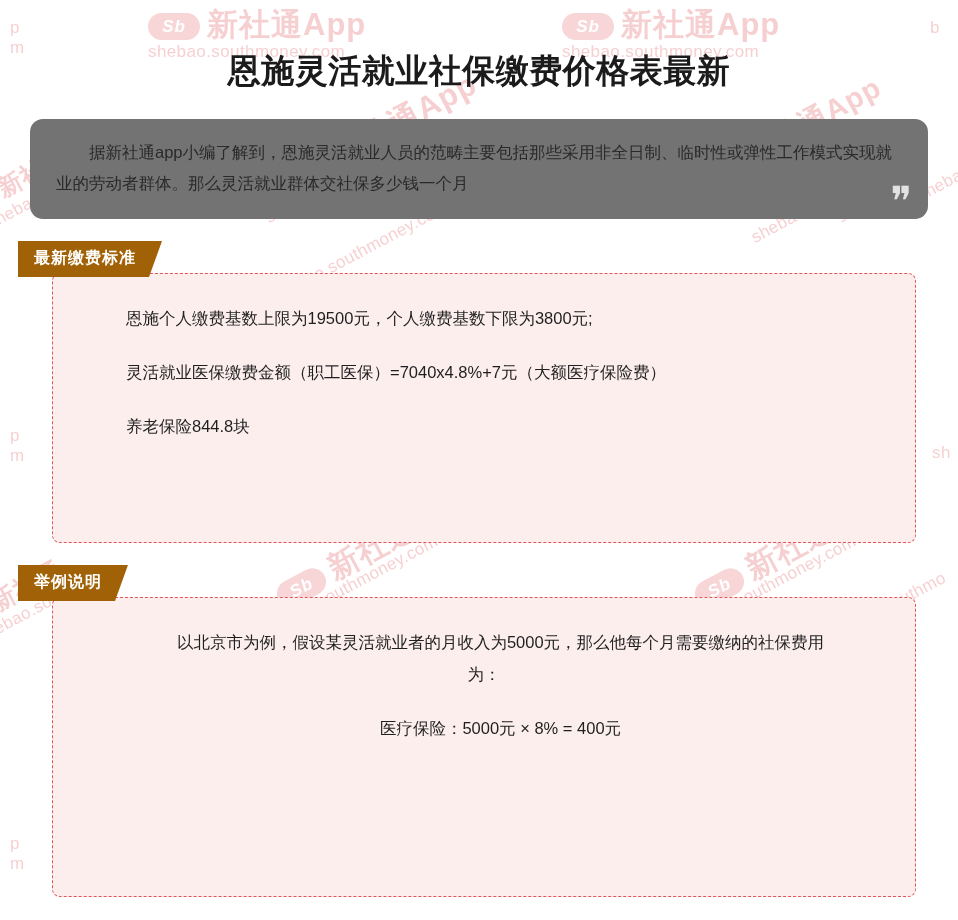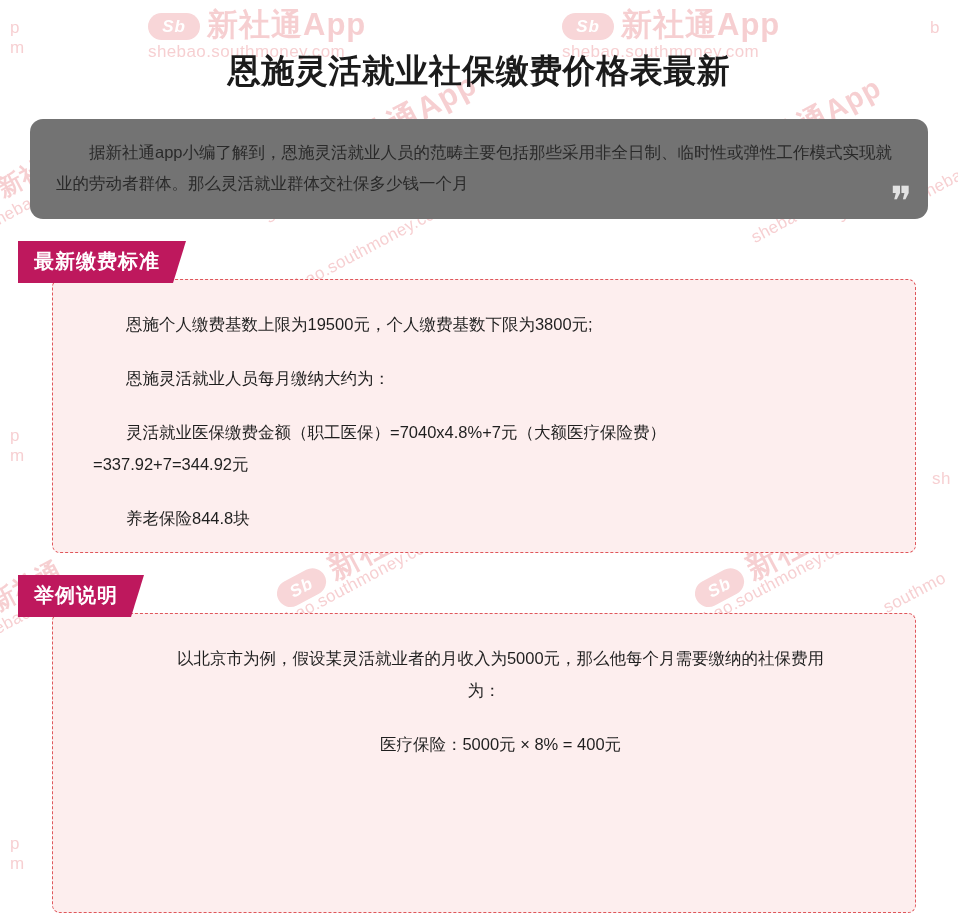--- a/index.html
+++ b/index.html
@@ -99,23 +99,23 @@
     color: #e2e2e2;
     font-family: "Liberation Serif", serif;
     line-height: 30px;
   }
 
   .section { margin-top: 22px; }
 
   .section-tag {
     display: inline-block;
     margin-left: 18px;
-    background: #be185d;
+    background: #a16207;
     color: #ffffff;
-    font-size: 20px;
+    font-size: 16px;
     font-weight: bold;
     padding: 7px 16px 8px 16px;
     letter-spacing: 1px;
     position: relative;
     z-index: 3;
     clip-path: polygon(0 0, 100% 0, calc(100% - 13px) 100%, 0 100%);
     padding-right: 26px;
   }
 
   .dashed-box {
@@ -179,21 +179,21 @@
   <div class="wm wm-brand" style="left:148px; top:412px;">
     <span class="wm-logo">Sb</span><span>新社通App</span>
   </div>
   <div class="wm wm-brand" style="left:562px; top:412px;">
     <span class="wm-logo">Sb</span><span>新社通App</span>
   </div>
   <div class="wm wm-url" style="left:148px; top:450px;">shebao.southmoney.com</div>
   <div class="wm wm-url" style="left:562px; top:450px;">shebao.southmoney.com</div>
   <div class="wm wm-url" style="left:10px; top:426px;">p</div>
   <div class="wm wm-url" style="left:10px; top:446px;">m</div>
-  <div class="wm wm-url" style="left:932px; top:469px;">sh</div>
+  <div class="wm wm-url" style="left:932px; top:443px;">sh</div>
 
   <div class="wm wm-brand wm-rot" style="left:-16px; top:590px; font-size:25px;">新社通</div>
   <div class="wm wm-url wm-rot" style="left:-26px; top:630px;">shebao.south</div>
   <div class="wm wm-brand wm-rot" style="left:268px; top:580px;">
     <span class="wm-logo">Sb</span><span>新社通App</span>
   </div>
   <div class="wm wm-url wm-rot" style="left:258px; top:624px;">shebao.southmoney.com</div>
   <div class="wm wm-brand wm-rot" style="left:686px; top:580px;">
     <span class="wm-logo">Sb</span><span>新社通App</span>
   </div>
@@ -215,23 +215,21 @@
 
   <div class="intro-box">
     <p>据新社通app小编了解到，恩施灵活就业人员的范畴主要包括那些采用非全日制、临时性或弹性工作模式实现就业的劳动者群体。那么灵活就业群体交社保多少钱一个月</p>
     <span class="quote-mark">❞</span>
   </div>
 
   <div class="section">
     <div class="section-tag">最新缴费标准</div>
     <div class="dashed-box first">
       <p>恩施个人缴费基数上限为19500元，个人缴费基数下限为3800元;</p>
-      <p>恩施灵活就业人员每月缴纳大约为：</p>
       <p>灵活就业医保缴费金额（职工医保）=7040x4.8%+7元（大额医疗保险费）</p>
-      <p class="cont">=337.92+7=344.92元</p>
       <p>养老保险844.8块</p>
     </div>
   </div>
 
   <div class="section">
     <div class="section-tag">举例说明</div>
     <div class="dashed-box second">
       <p>以北京市为例，假设某灵活就业者的月收入为5000元，那么他每个月需要缴纳的社保费用</p>
       <p class="cont">为：</p>
       <p>医疗保险：5000元 × 8% = 400元</p>

